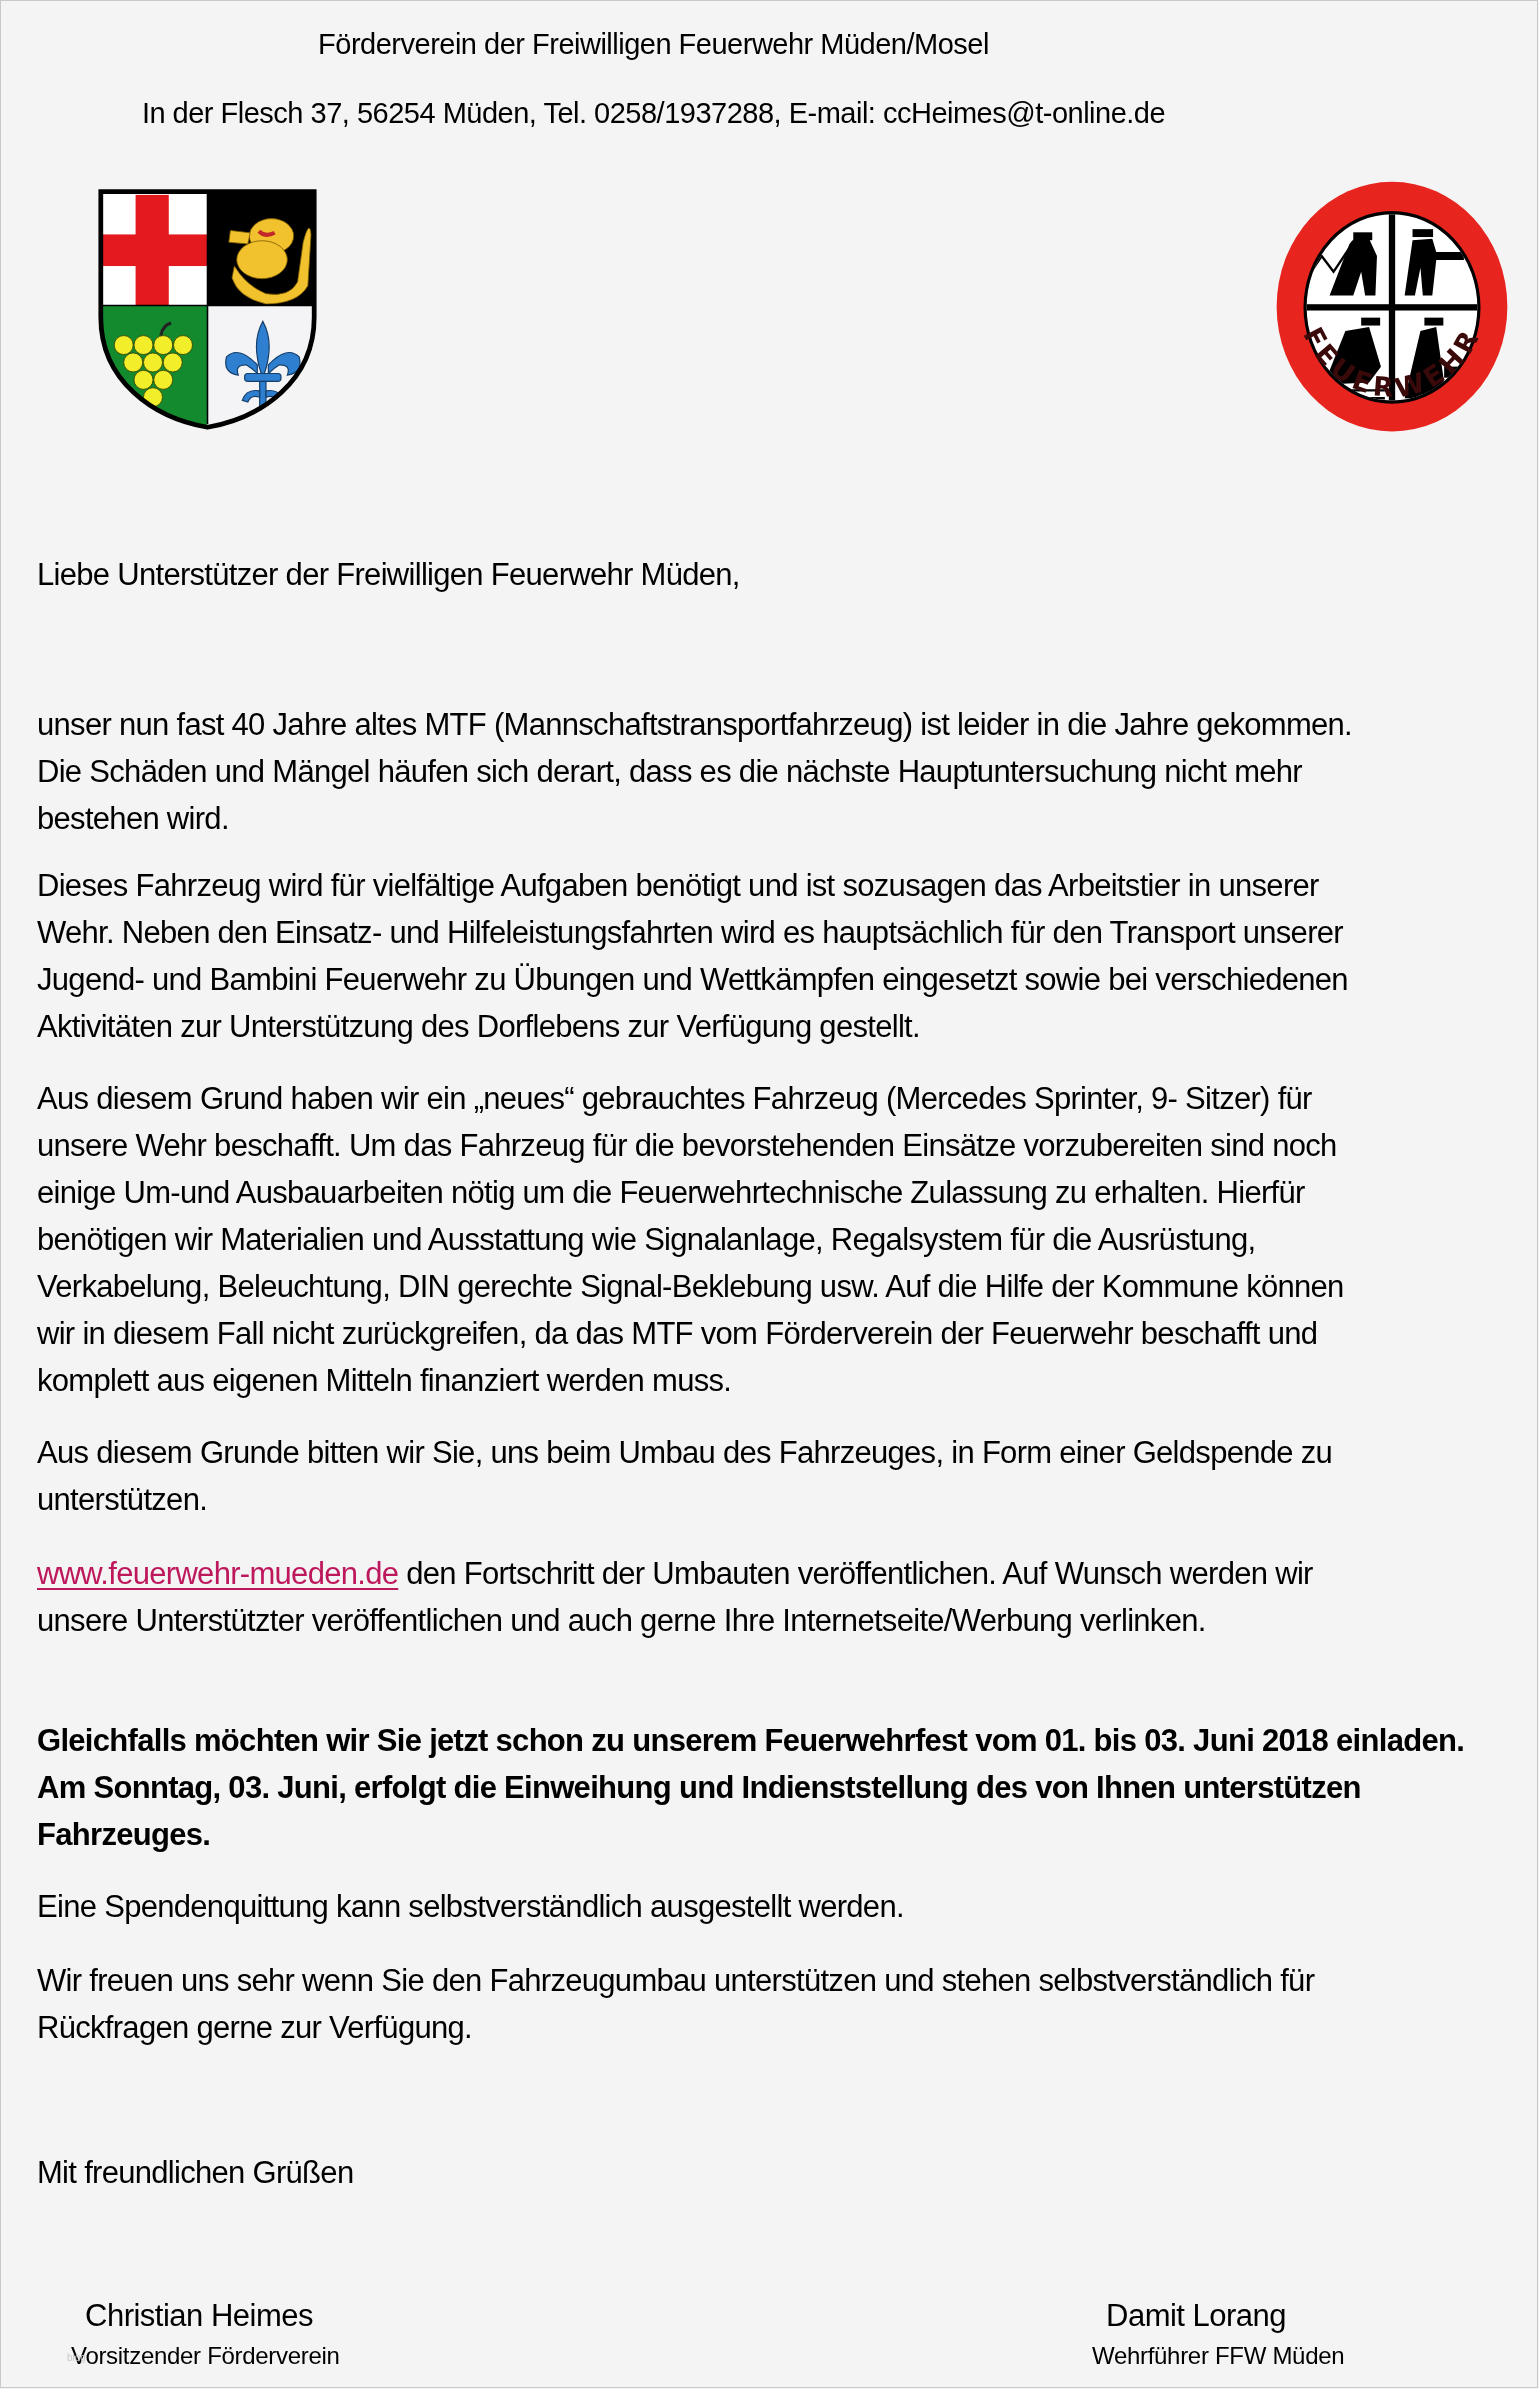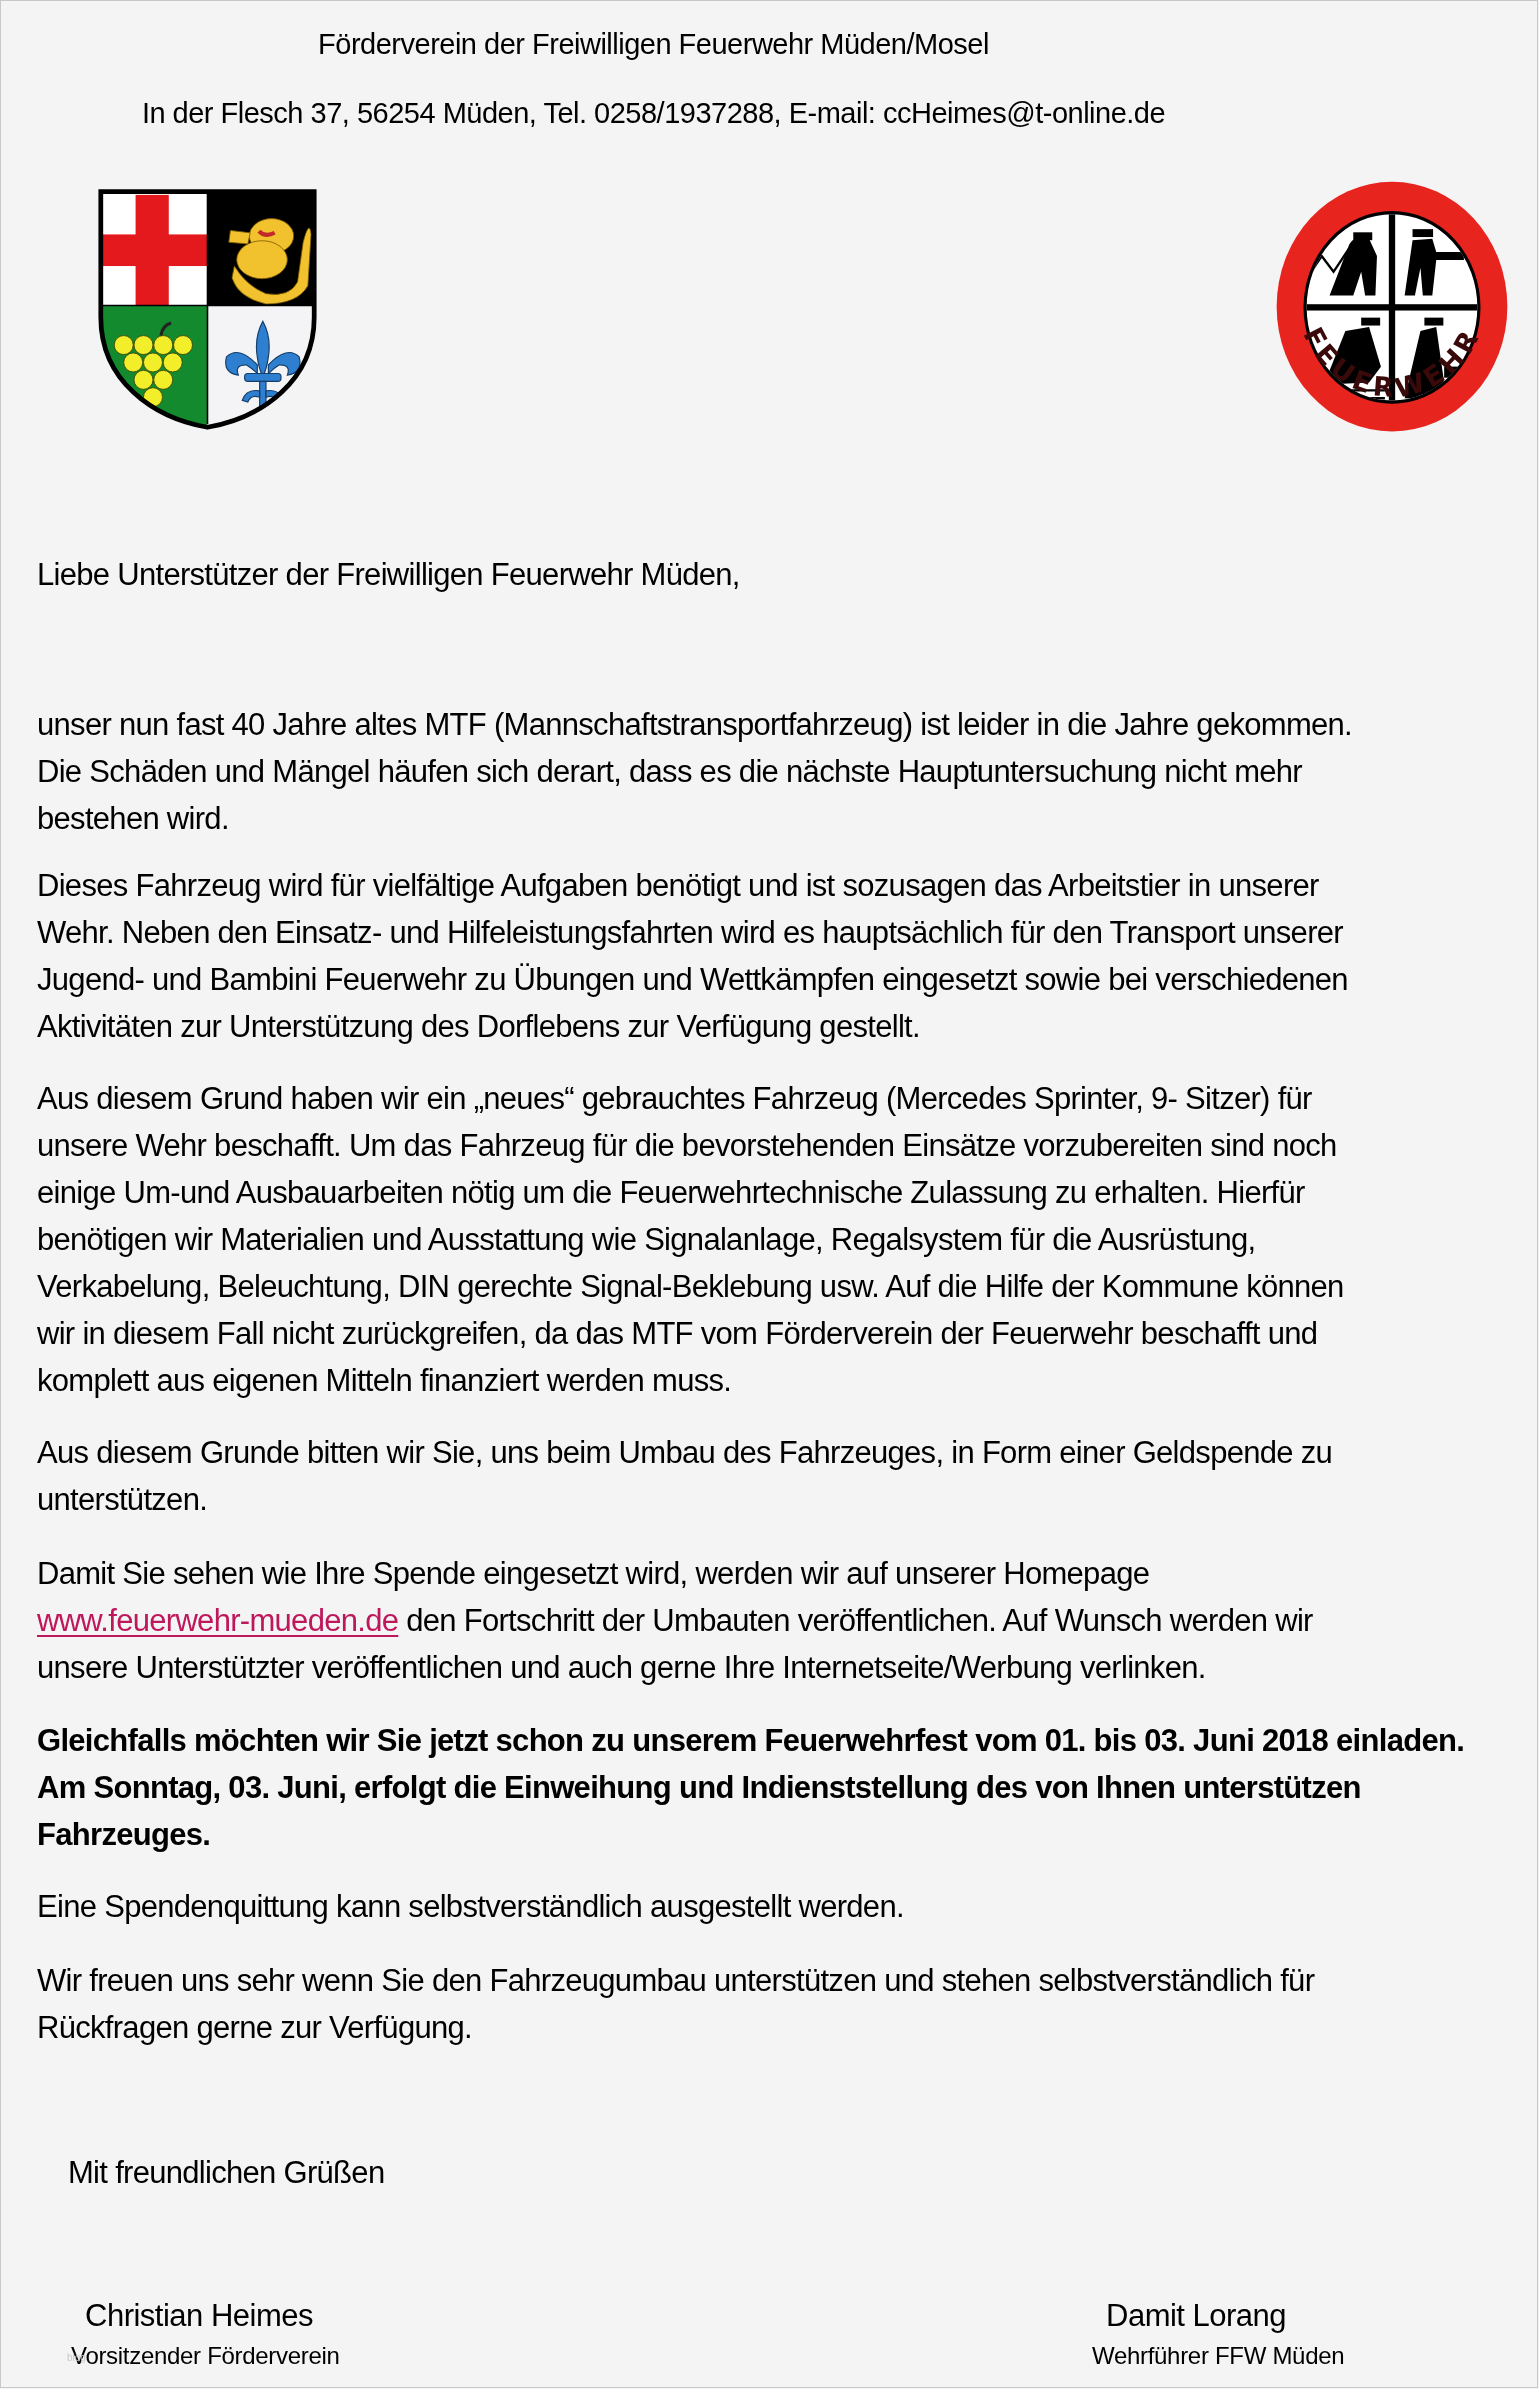--- a/index.html
+++ b/index.html
@@ -162,41 +162,40 @@
     <span class="line">wir in diesem Fall nicht zurückgreifen, da das MTF vom Förderverein der Feuerwehr beschafft und</span>
     <span class="line">komplett aus eigenen Mitteln finanziert werden muss.</span>
   </div>
 
   <div class="txt para" style="top:1428px;">
     <span class="line">Aus diesem Grunde bitten wir Sie, uns beim Umbau des Fahrzeuges, in Form einer Geldspende zu</span>
     <span class="line">unterstützen.</span>
   </div>
 
   <div class="txt para" style="top:1549px;">
-    <span class="line">Damit Sie sehen wie Ihre Spende eingesetzt wird, werden wir auf unserer Homepage</span>
     <span class="line"><a class="link">www.feuerwehr-mueden.de</a><span> den Fortschritt der Umbauten veröffentlichen. Auf Wunsch werden wir</span></span>
     <span class="line">unsere Unterstützter veröffentlichen und auch gerne Ihre Internetseite/Werbung verlinken.</span>
   </div>
 
   <div class="txt para" style="top:1716px;font-weight:bold;">
     <span class="line">Gleichfalls möchten wir Sie jetzt schon zu unserem Feuerwehrfest vom 01. bis 03. Juni 2018 einladen.</span>
     <span class="line">Am Sonntag, 03. Juni, erfolgt die Einweihung und Indienststellung des von Ihnen unterstützen</span>
     <span class="line">Fahrzeuges.</span>
   </div>
 
   <div class="txt para" style="top:1882px;">
     <span class="line">Eine Spendenquittung kann selbstverständlich ausgestellt werden.</span>
   </div>
 
   <div class="txt para" style="top:1956px;">
     <span class="line">Wir freuen uns sehr wenn Sie den Fahrzeugumbau unterstützen und stehen selbstverständlich für</span>
     <span class="line">Rückfragen gerne zur Verfügung.</span>
   </div>
 
-  <div class="txt" style="top:2148px;margin-left:31px;">Mit freundlichen Grüßen</div>
+  <div class="txt" style="top:2148px;">Mit freundlichen Grüßen</div>
 
   <div class="sig-name" style="left:84px; top:2297px;">Christian Heimes</div>
   <div class="sig-title" style="left:70px; top:2341px;">Vorsitzender Förderverein</div>
 
   <div class="sig-name" style="left:1105px; top:2297px;">Damit Lorang</div>
   <div class="sig-title" style="left:1091px; top:2341px;">Wehrführer FFW Müden</div>
 
   <div class="watermark">blog</div>
 </div>
 

